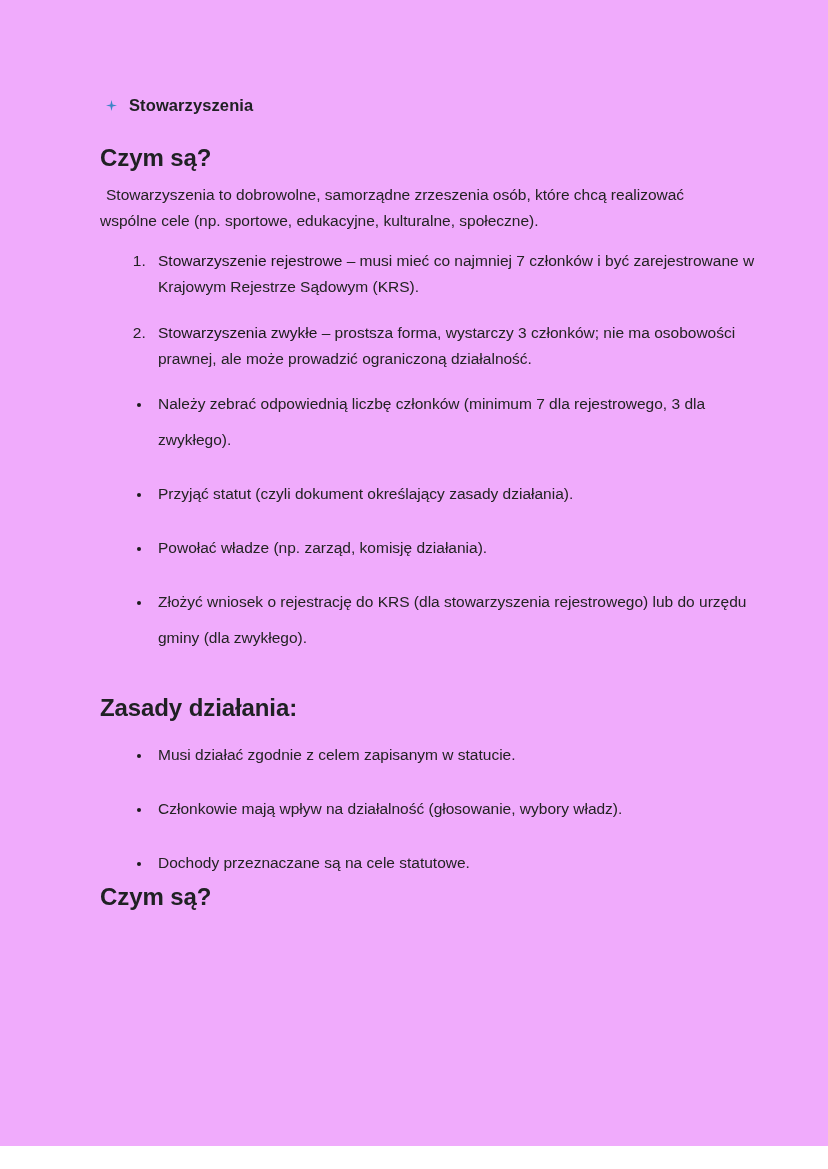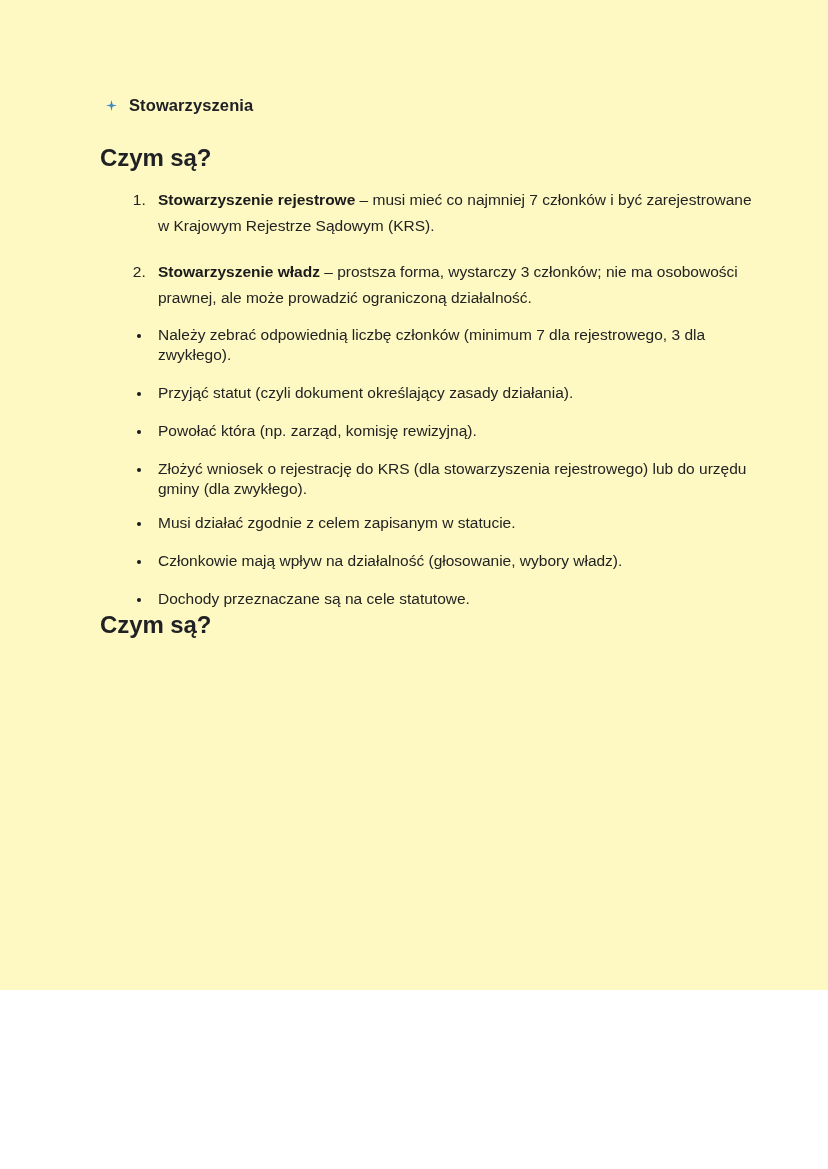--- a/index.html
+++ b/index.html
@@ -13,23 +13,23 @@
     height: 1169px;
     font-family: "Liberation Sans", sans-serif;
     color: #1f1f1f;
     overflow: hidden;
     -webkit-font-smoothing: antialiased;
   }
 
   .page {
     box-sizing: border-box;
     width: 828px;
-    height: 990px;
+    height: 1146px;
     padding: 96px 66px 40px 100px;
-    background: #fef9c3;
+    background: #f0abfc;
   }
 
   
   .section-label {
     display: flex;
     align-items: center;
     gap: 12px;
     margin: 0 0 26px 6px;
   }
   .section-label.second {
@@ -96,68 +96,70 @@
 
   
   ul.dot-list {
     margin: 14px 0 0 0;
     padding: 0 0 0 52px;
     list-style: disc;
     max-width: 625px;
   }
   ul.dot-list > li {
     font-size: 15.5px;
-    line-height: 20px;
+    line-height: 36px;
     color: #232323;
     margin-bottom: 18px;
     padding-left: 6px;
   }
   ul.dot-list > li:last-child { margin-bottom: 0; }
   ul.dot-list > li::marker {
     font-size: 14px;
     color: #1a1a1a;
   }
 
-  .bold { font-weight: bold; color: #1a1a1a; }
+  .bold { font-weight: normal; color: #1a1a1a; }
 </style>
 </head>
 <body>
 
 <div class="page">
 
   <div class="section-label">
     <span class="diamond-icon">
       <svg width="11" height="11" viewBox="0 0 11 11" aria-hidden="true">
         <path d="M5.5 0 L6.6 4.4 L11 5.5 L6.6 6.6 L5.5 11 L4.4 6.6 L0 5.5 L4.4 4.4 Z" fill="#3d85c6"></path>
       </svg>
     </span>
     <span class="section-label-text">Stowarzyszenia</span>
   </div>
 
   <h2 class="heading">Czym są?</h2>
 
+  <p class="body">Stowarzyszenia to dobrowolne, samorządne zrzeszenia osób, które chcą realizować wspólne cele (np. sportowe, edukacyjne, kulturalne, społeczne).</p>
 
 
   <ol class="num-list">
     <li>
       <span class="bold">Stowarzyszenie rejestrowe</span><span> – musi mieć co najmniej 7 członków i być zarejestrowane w Krajowym Rejestrze Sądowym (KRS).</span>
     </li>
     <li>
-      <span class="bold">Stowarzyszenie władz</span><span> – prostsza forma, wystarczy 3 członków; nie ma osobowości prawnej, ale może prowadzić ograniczoną działalność.</span>
+      <span class="bold">Stowarzyszenia zwykłe</span><span> – prostsza forma, wystarczy 3 członków; nie ma osobowości prawnej, ale może prowadzić ograniczoną działalność.</span>
     </li>
   </ol>
 
 
   <ul class="dot-list">
     <li>Należy zebrać odpowiednią liczbę członków (minimum 7 dla rejestrowego, 3 dla zwykłego).</li>
     <li>Przyjąć statut (czyli dokument określający zasady działania).</li>
-    <li>Powołać która (np. zarząd, komisję rewizyjną).</li>
+    <li>Powołać władze (np. zarząd, komisję działania).</li>
     <li>Złożyć wniosek o rejestrację do KRS (dla stowarzyszenia rejestrowego) lub do urzędu gminy (dla zwykłego).</li>
   </ul>
 
+  <h2 class="heading spaced">Zasady działania:</h2>
 
   <ul class="dot-list">
     <li>Musi działać zgodnie z celem zapisanym w statucie.</li>
     <li>Członkowie mają wpływ na działalność (głosowanie, wybory władz).</li>
     <li>Dochody przeznaczane są na cele statutowe.</li>
   </ul>
 
 
   <h2 class="heading">Czym są?</h2>
 

